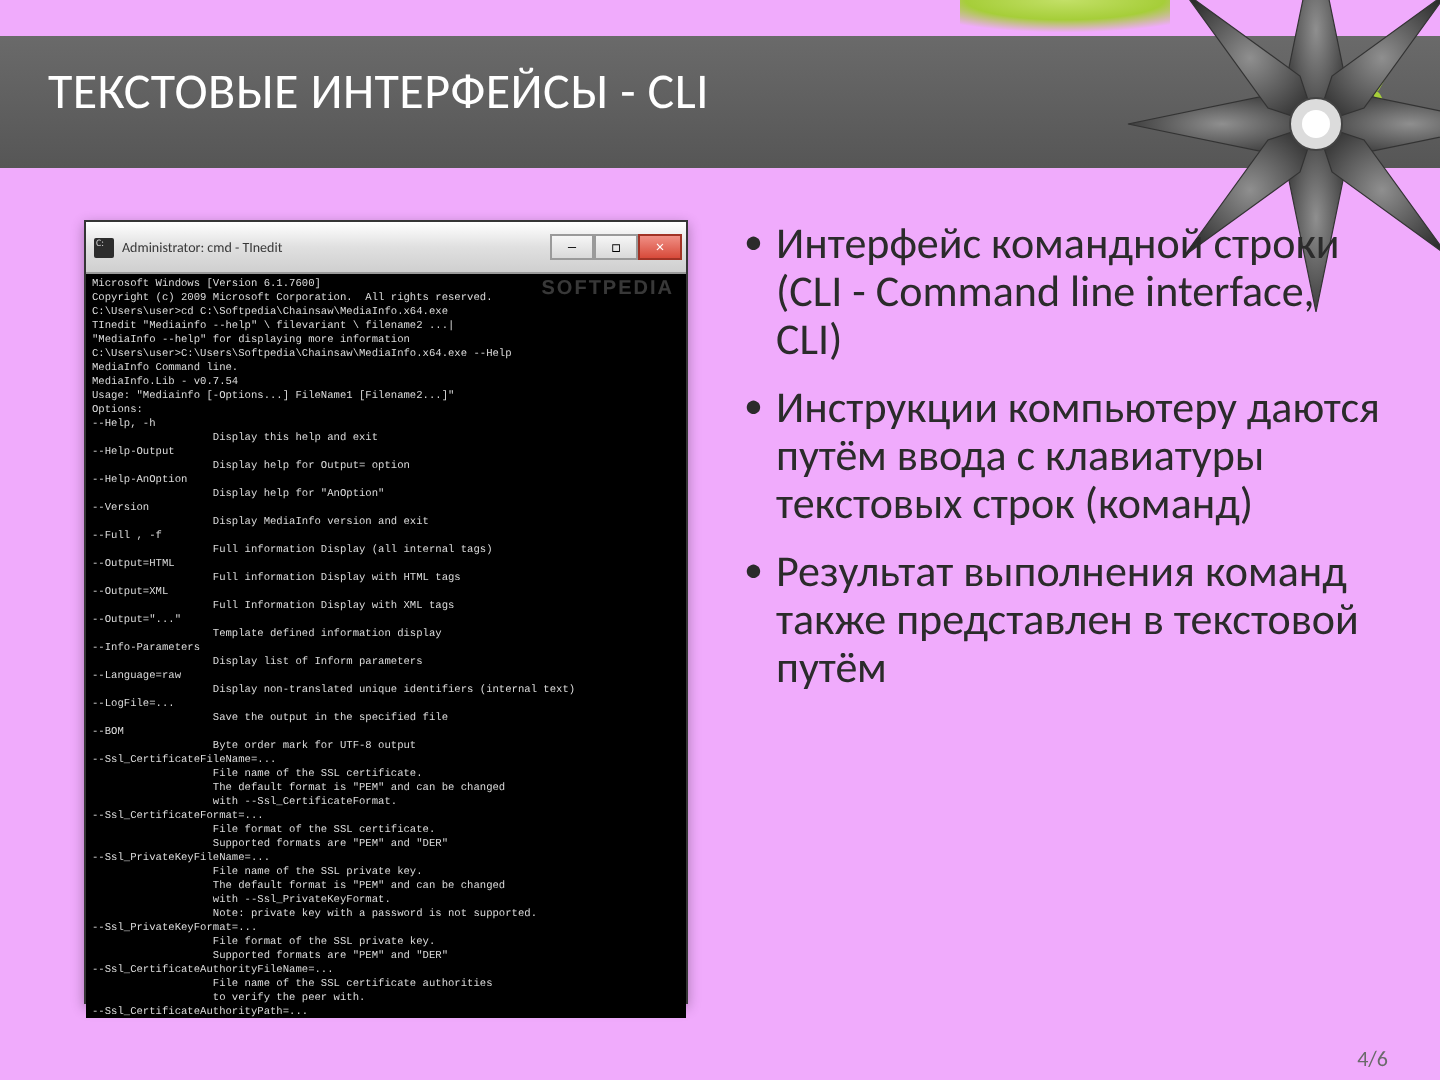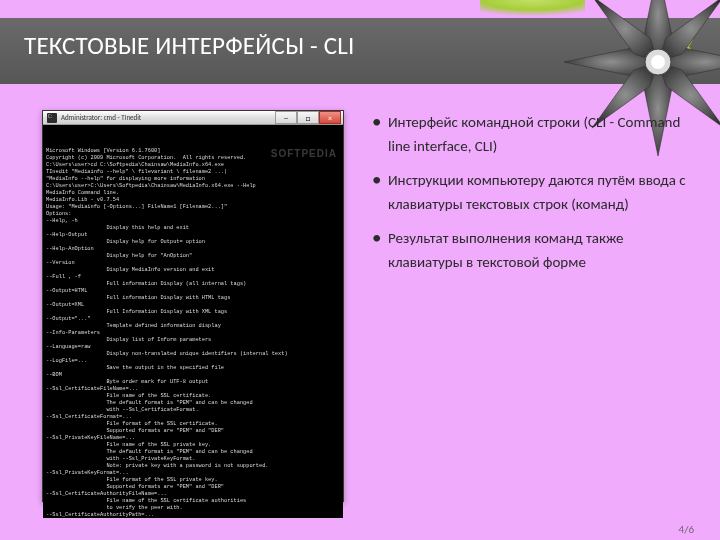--- a/index.html
+++ b/index.html
@@ -26,55 +26,55 @@
 
   
   .shuriken { position: absolute; top: -38px; right: -38px; width: 200px; height: 200px; }
 
   
   .terminal-window {
     position: absolute; top: 110px; left: 42px; width: 302px; height: 392px;
     border: 1px solid #353535; background: #000; box-shadow: 0 2px 6px rgba(0,0,0,0.3);
   }
   .titlebar {
-    height: 14px; width: 100%;
+    height: 26px; width: 100%;
     background: linear-gradient(to bottom, #ffffff 0%, #e0e0e0 50%, #cfcfcf 100%);
     display: flex; align-items: center; justify-content: space-between;
     padding: 0 2px 0 4px; border-bottom: 1px solid #9a9a9a;
   }
   .titlebar-left { display: flex; align-items: center; gap: 4px; }
   .app-icon { width: 10px; height: 10px; background: #2c2c2c; border-radius: 1px; position: relative; }
   .app-icon::after { content: "C:"; position: absolute; font-size: 5px; color: #ccc; left: 1px; top: 0; }
   .titlebar-text { font-size: 7px; color: #373737; line-height: 10px; }
   .win-btns { display: flex; gap: 0; }
   .win-btn {
     width: 22px; height: 13px; border: 1px solid #9a9a9a; display: flex;
     align-items: center; justify-content: center; font-size: 8px;
     background: linear-gradient(to bottom,#f6f6f6,#d9d9d9);
   }
   .win-btn.close { background: linear-gradient(to bottom,#f08f85,#d74a3a); color: #fff; border-color: #a13225; }
   .terminal-body {
     width: 100%; height: calc(100% - 18px); background: #000; color: #dcdcdc;
     font-family: "Consolas", "Courier New", monospace;
-    padding: 2px 3px; overflow: hidden; position: relative; margin-top: 21px;
+    padding: 2px 3px; overflow: hidden; position: relative;
   }
   .watermark {
     position: absolute; top: 2px; right: 6px; font-family: "Segoe UI", sans-serif;
     font-size: 10px; font-weight: 700; color: rgba(255,255,255,0.22); letter-spacing: 1px;
   }
   .term-line { font-size: 5.3px; line-height: 7px; white-space: pre; }
 
   
   .bullets {
     position: absolute; top: 110px; left: 368px; width: 324px;
   }
   .bullets ul { list-style: none; }
   .bullets li {
     position: relative; padding-left: 20px; margin-bottom: 10px;
-    font-size: 15px; line-height: 24px; color: #2b2b2b;
+    font-size: 22px; line-height: 24px; color: #2b2b2b;
   }
   .bullets li::before {
     content: "•"; position: absolute; left: 4px; top: 0; color: #2b2b2b; font-size: 19px;
   }
 
   .page-num {
     position: absolute; bottom: 4px; right: 26px;
     font-size: 11px; color: #6a6a6a;
   }
 </style>
@@ -185,19 +185,19 @@
         <div class="term-line">                   File name of the SSL certificate authorities</div>
         <div class="term-line">                   to verify the peer with.</div>
         <div class="term-line">--Ssl_CertificateAuthorityPath=...</div>
       </div>
   </div>
 
   <div class="bullets">
     <ul id="bullets-ul">
         <li>Интерфейс командной строки (CLI - Command line interface, CLI)</li>
         <li>Инструкции компьютеру даются путём ввода с клавиатуры текстовых строк (команд)</li>
-        <li>Результат выполнения команд также клавиатуры в текстовой форме</li>
+        <li>Результат выполнения команд также представлен в текстовой путём</li>
       </ul>
   </div>
 
   <div class="page-num">4/6</div>
 
 </div>
 
 </body></html>

